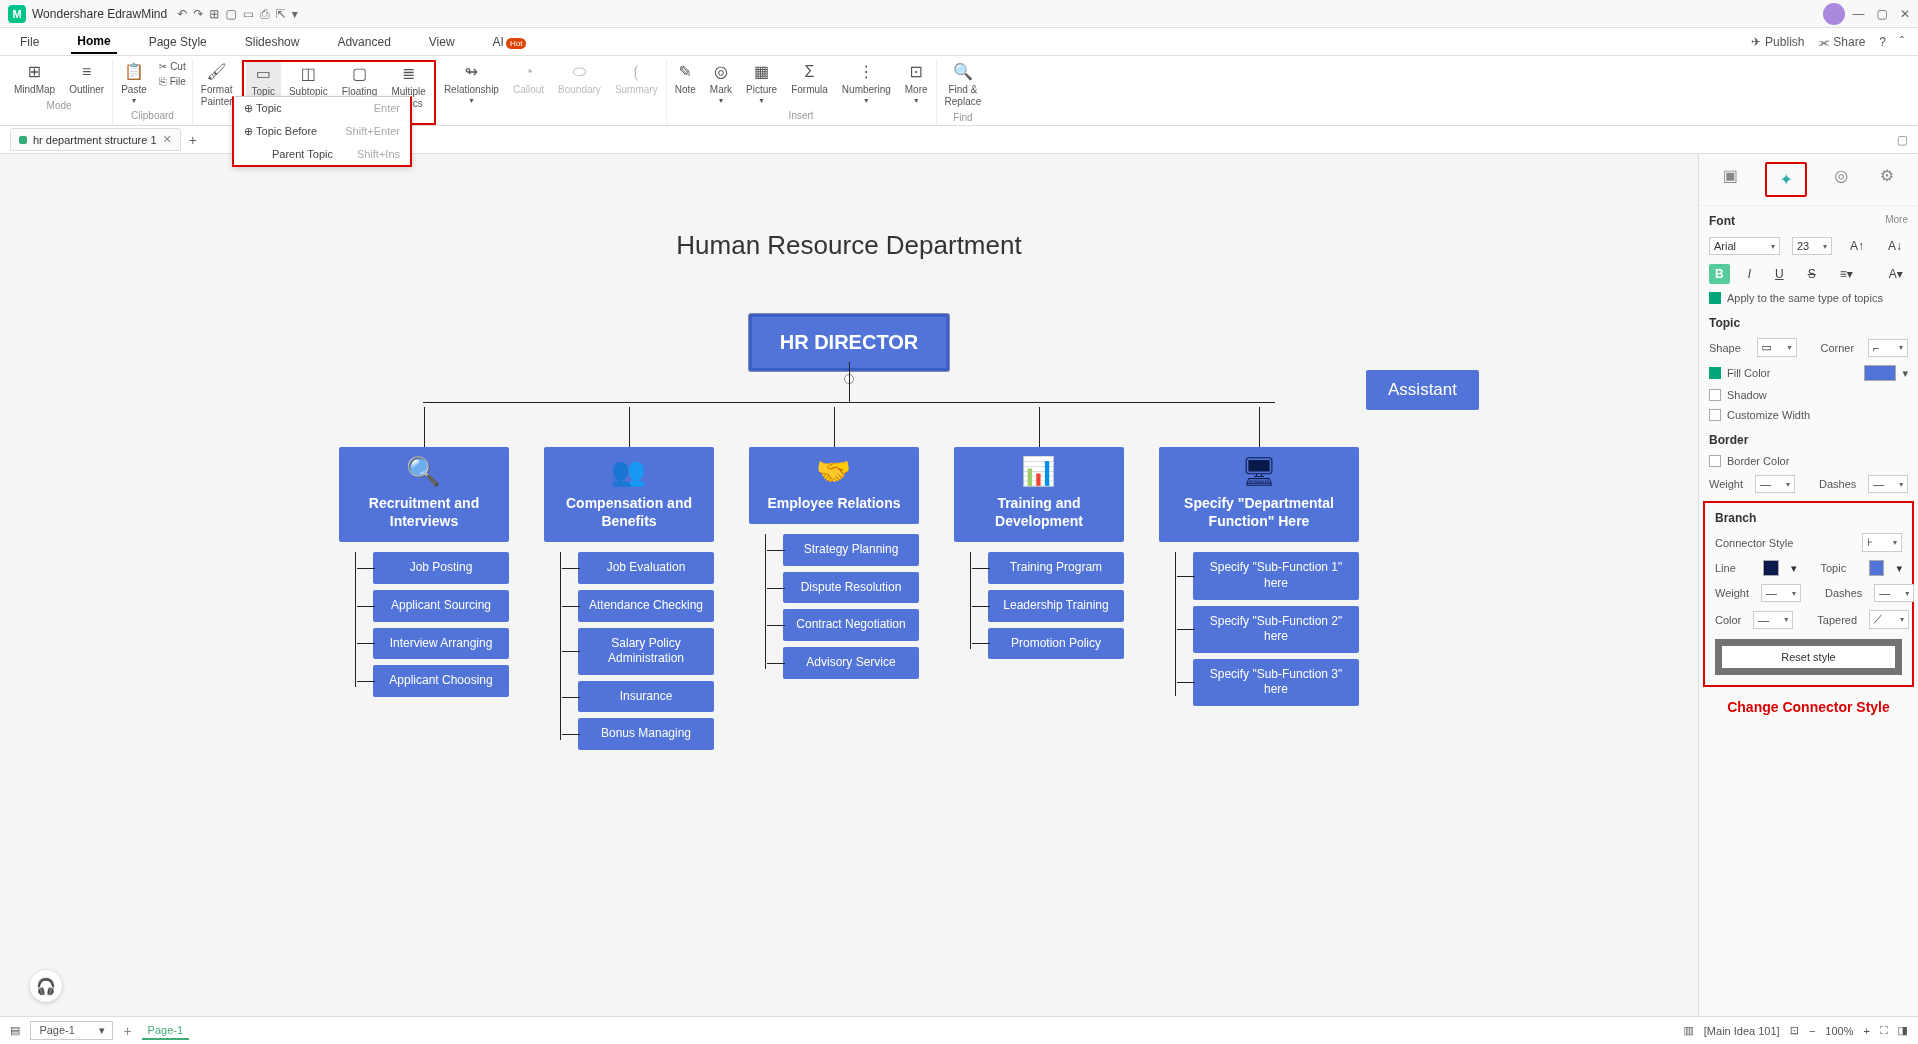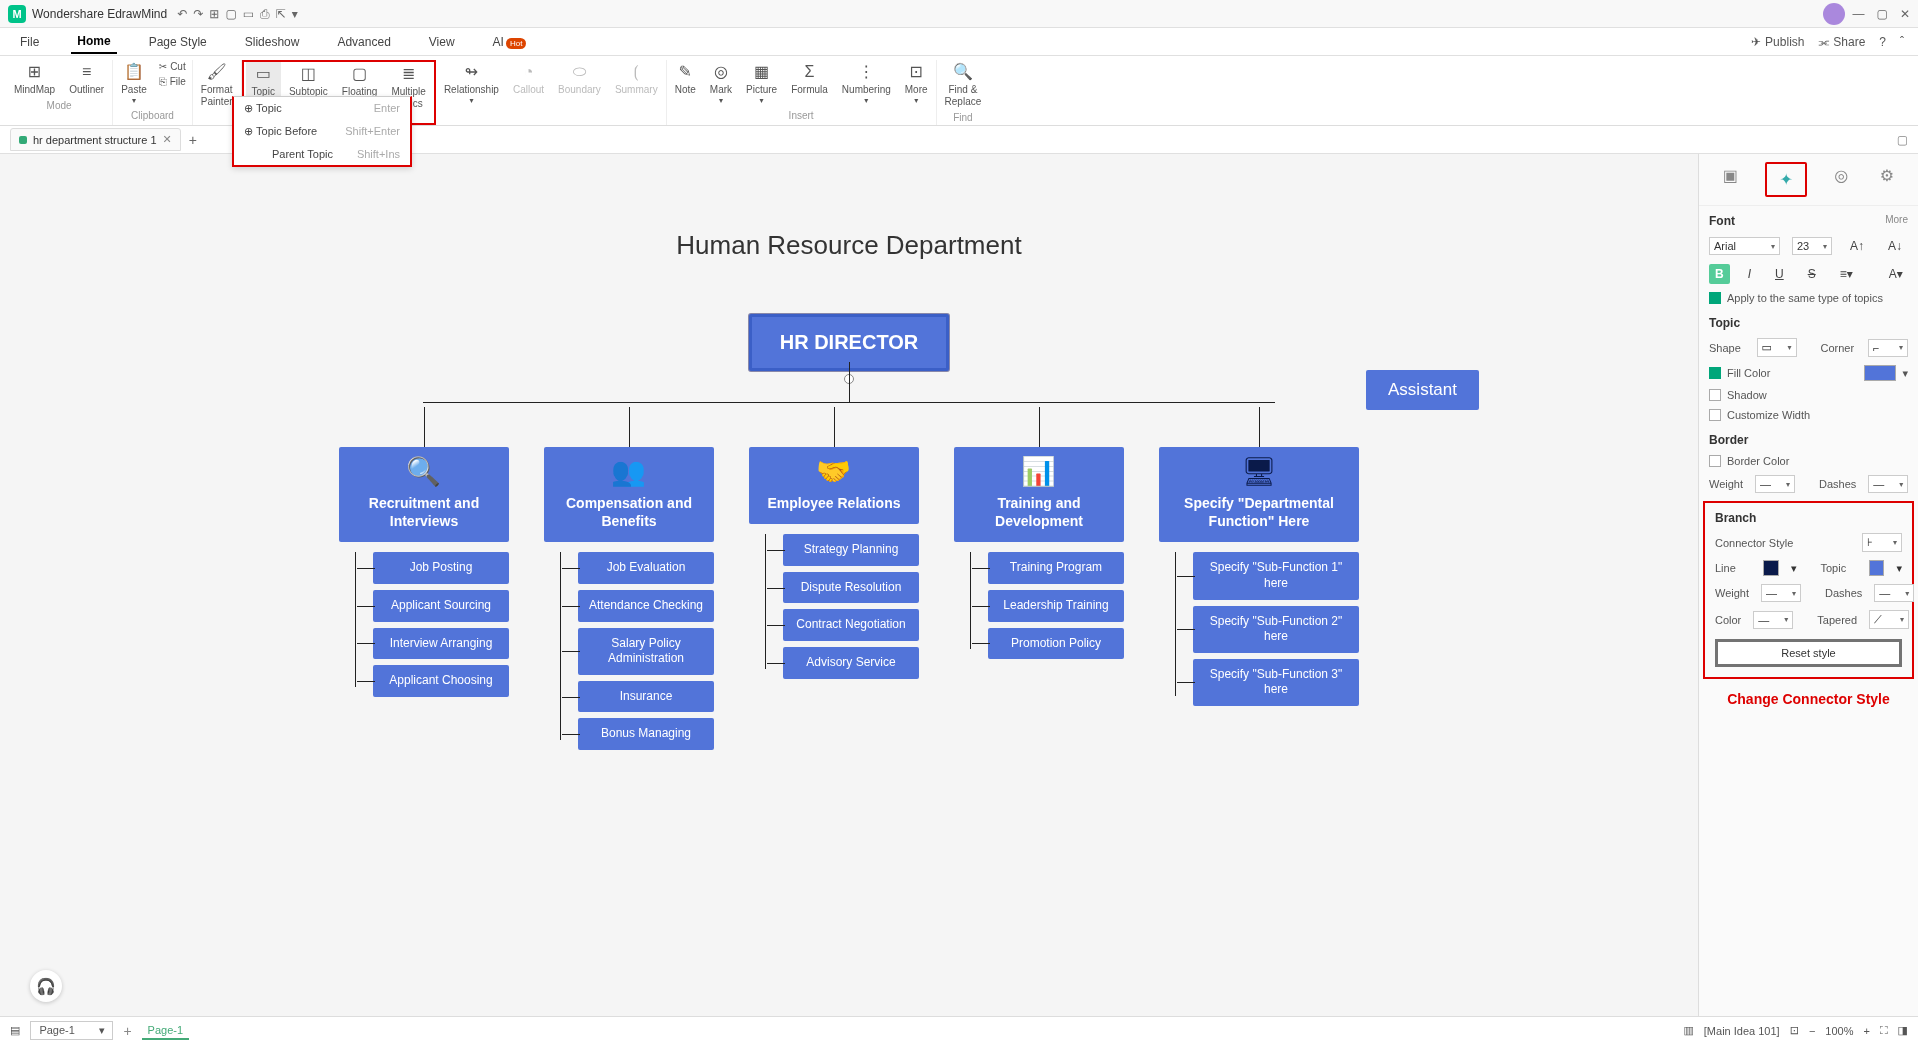--- a/index.html
+++ b/index.html
@@ -87,21 +87,21 @@
 .panel-row label { width: 52px; color: #555; }
 .sel { border: 1px solid #ccc; background: #fff; padding: 2px 4px; font-size: 11px; flex: 1; display: flex; justify-content: space-between; align-items: center; }
 .sel .caret { font-size: 8px; color: #666; }
 .txtbtn { border: 1px solid transparent; padding: 2px 5px; font-size: 12px; color: #444; }
 .txtbtn.active { background: #5c9; color: #fff; border-radius: 2px; }
 .chk { display: flex; align-items: center; gap: 6px; padding: 4px 10px; font-size: 11px; color: #555; }
 .chkbox { width: 12px; height: 12px; border: 1px solid #aaa; background: #fff; }
 .chkbox.on { background: #00a67a; border-color: #00a67a; }
 .swatch { width: 32px; height: 16px; border: 1px solid #aaa; }
 .branch-section { border: 2px solid #d00; margin: 4px; padding-bottom: 8px; }
-.resetbtn { border: 3px solid #737373; background: #fff; padding: 5px; text-align: center; margin: 6px 10px 2px; font-size: 11px; }
+.resetbtn { border: 7px solid #737373; background: #fff; padding: 5px; text-align: center; margin: 6px 10px 2px; font-size: 11px; }
 .change-conn { color: #d00; font-weight: bold; font-size: 14px; text-align: center; margin: 8px; }
 
 
 .statusbar { position: fixed; bottom: 0; left: 0; right: 0; height: 28px; background: #fff; border-top: 1px solid #ddd; display: flex; align-items: center; padding: 0 10px; gap: 10px; font-size: 11px; color: #555; }
 .statusbar .pagesel { border: 1px solid #ccc; padding: 2px 8px; display: flex; gap: 24px; }
 .statusbar .addpage { color: #888; font-size: 14px; }
 .statusbar .pagename { color: #4a7; border-bottom: 2px solid #4a7; padding: 2px 6px; }
 .statusbar .spacer { flex: 1; }
 .statusbar .right { display: flex; gap: 10px; align-items: center; }
 

